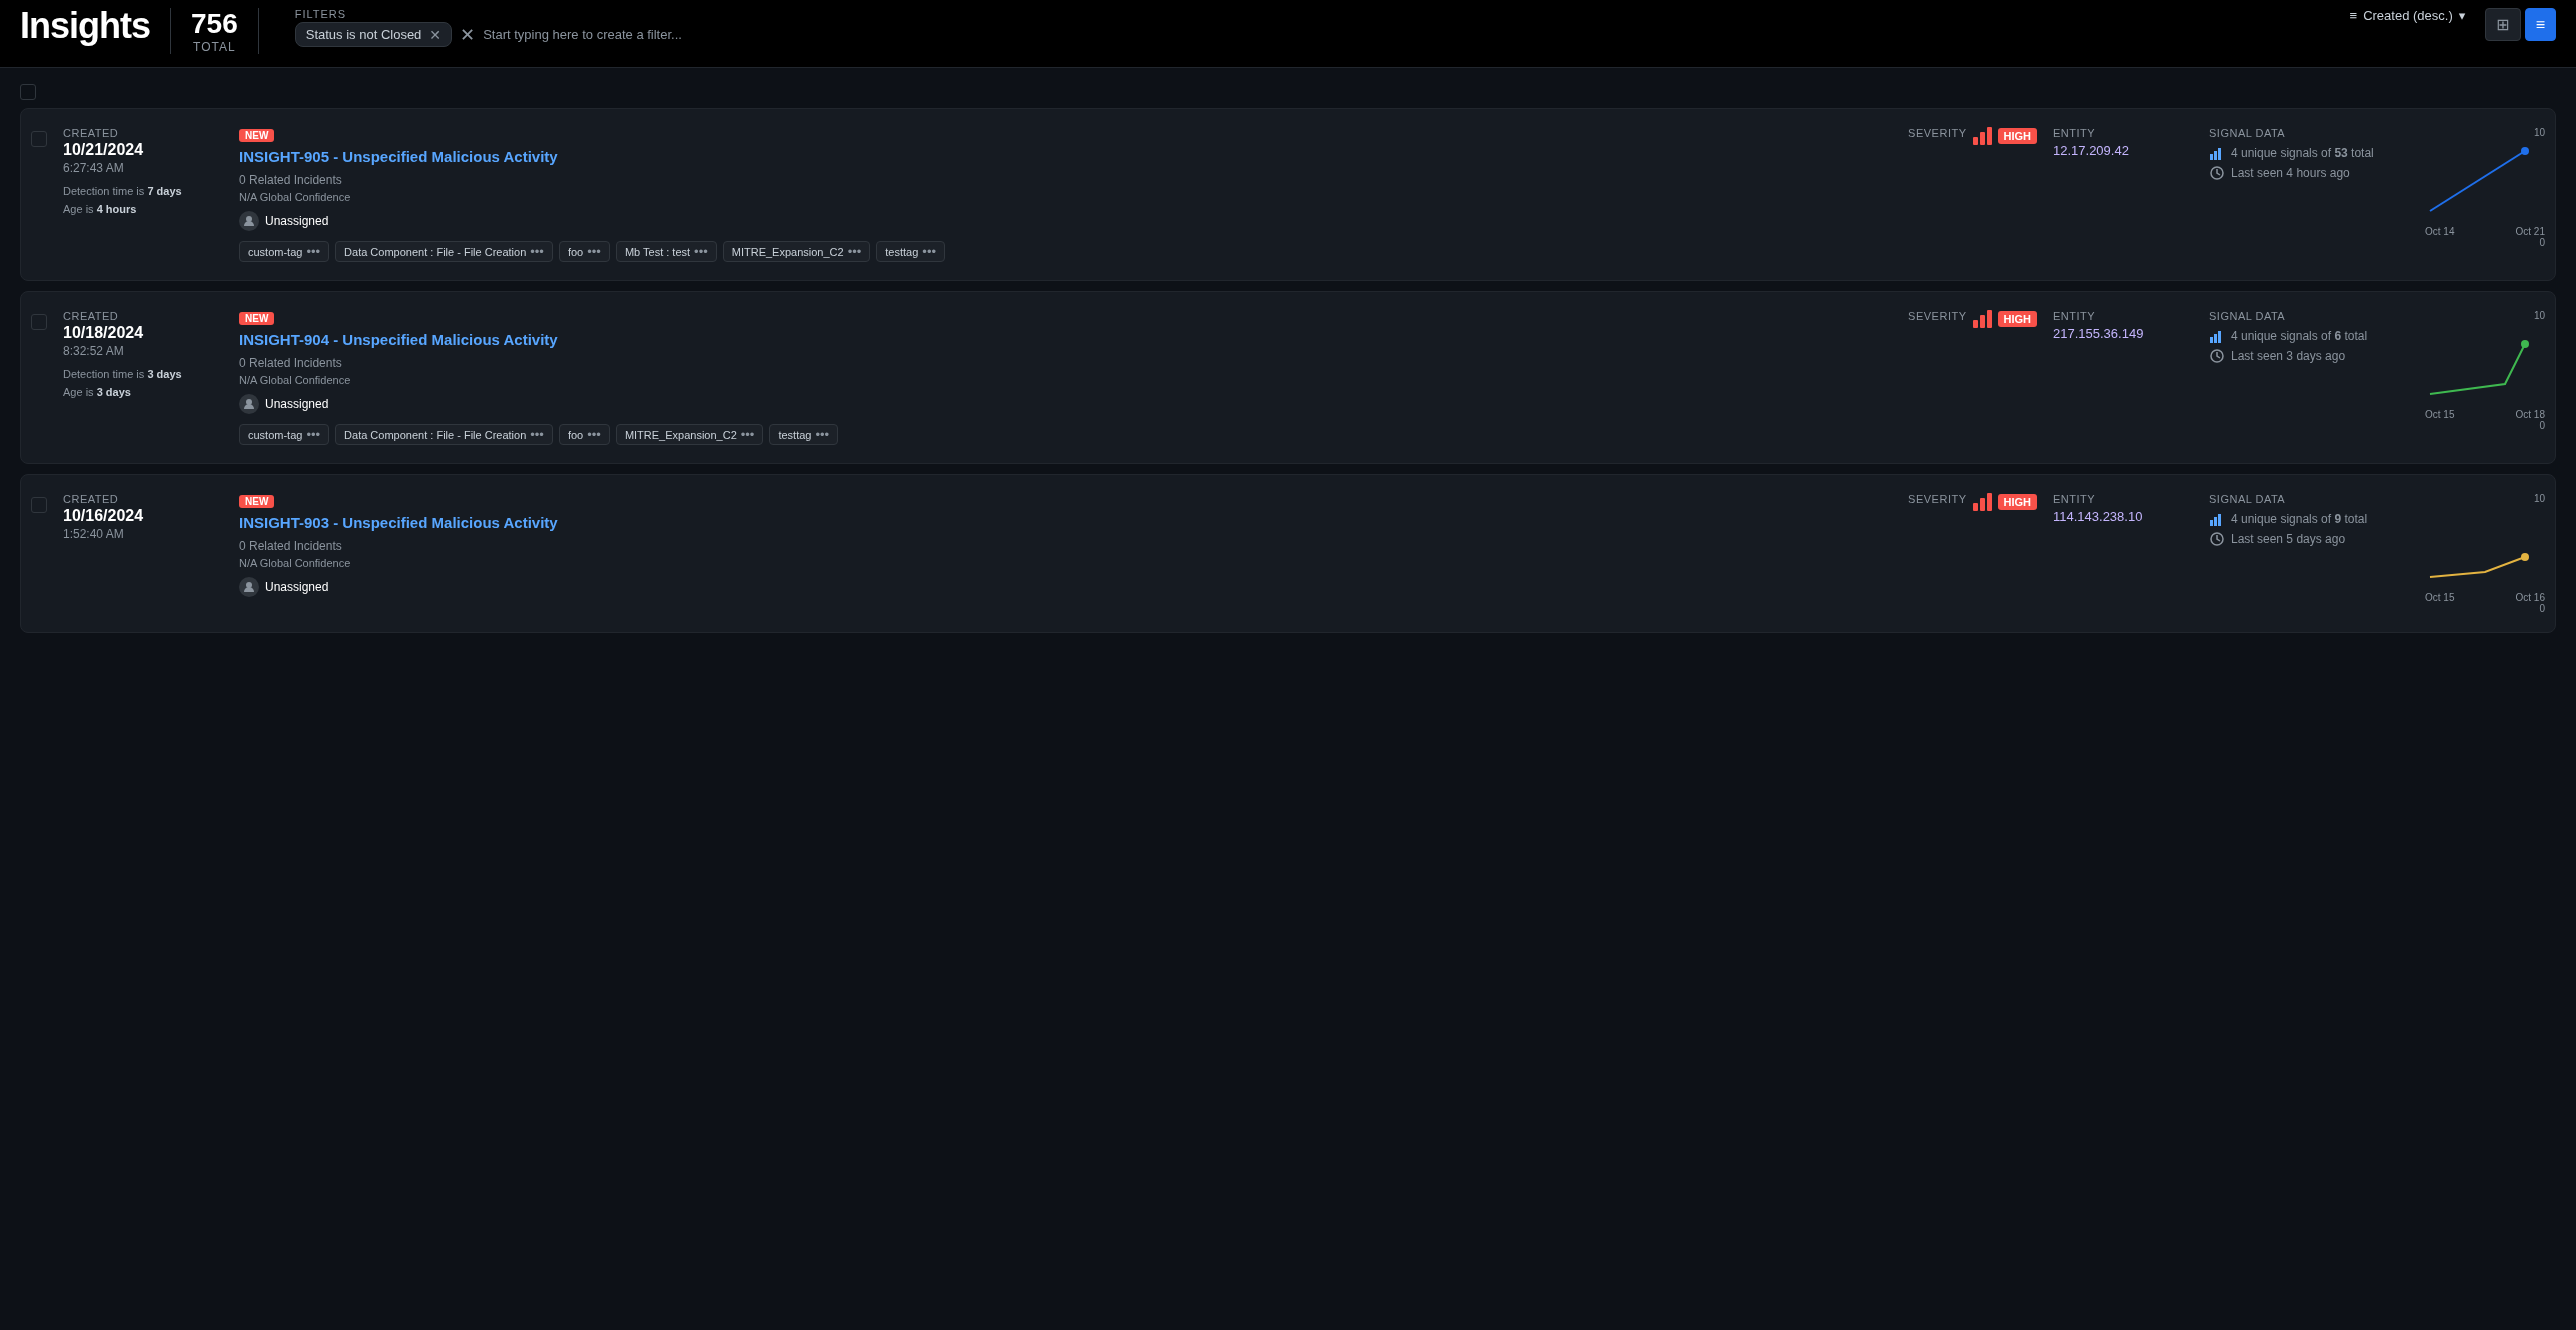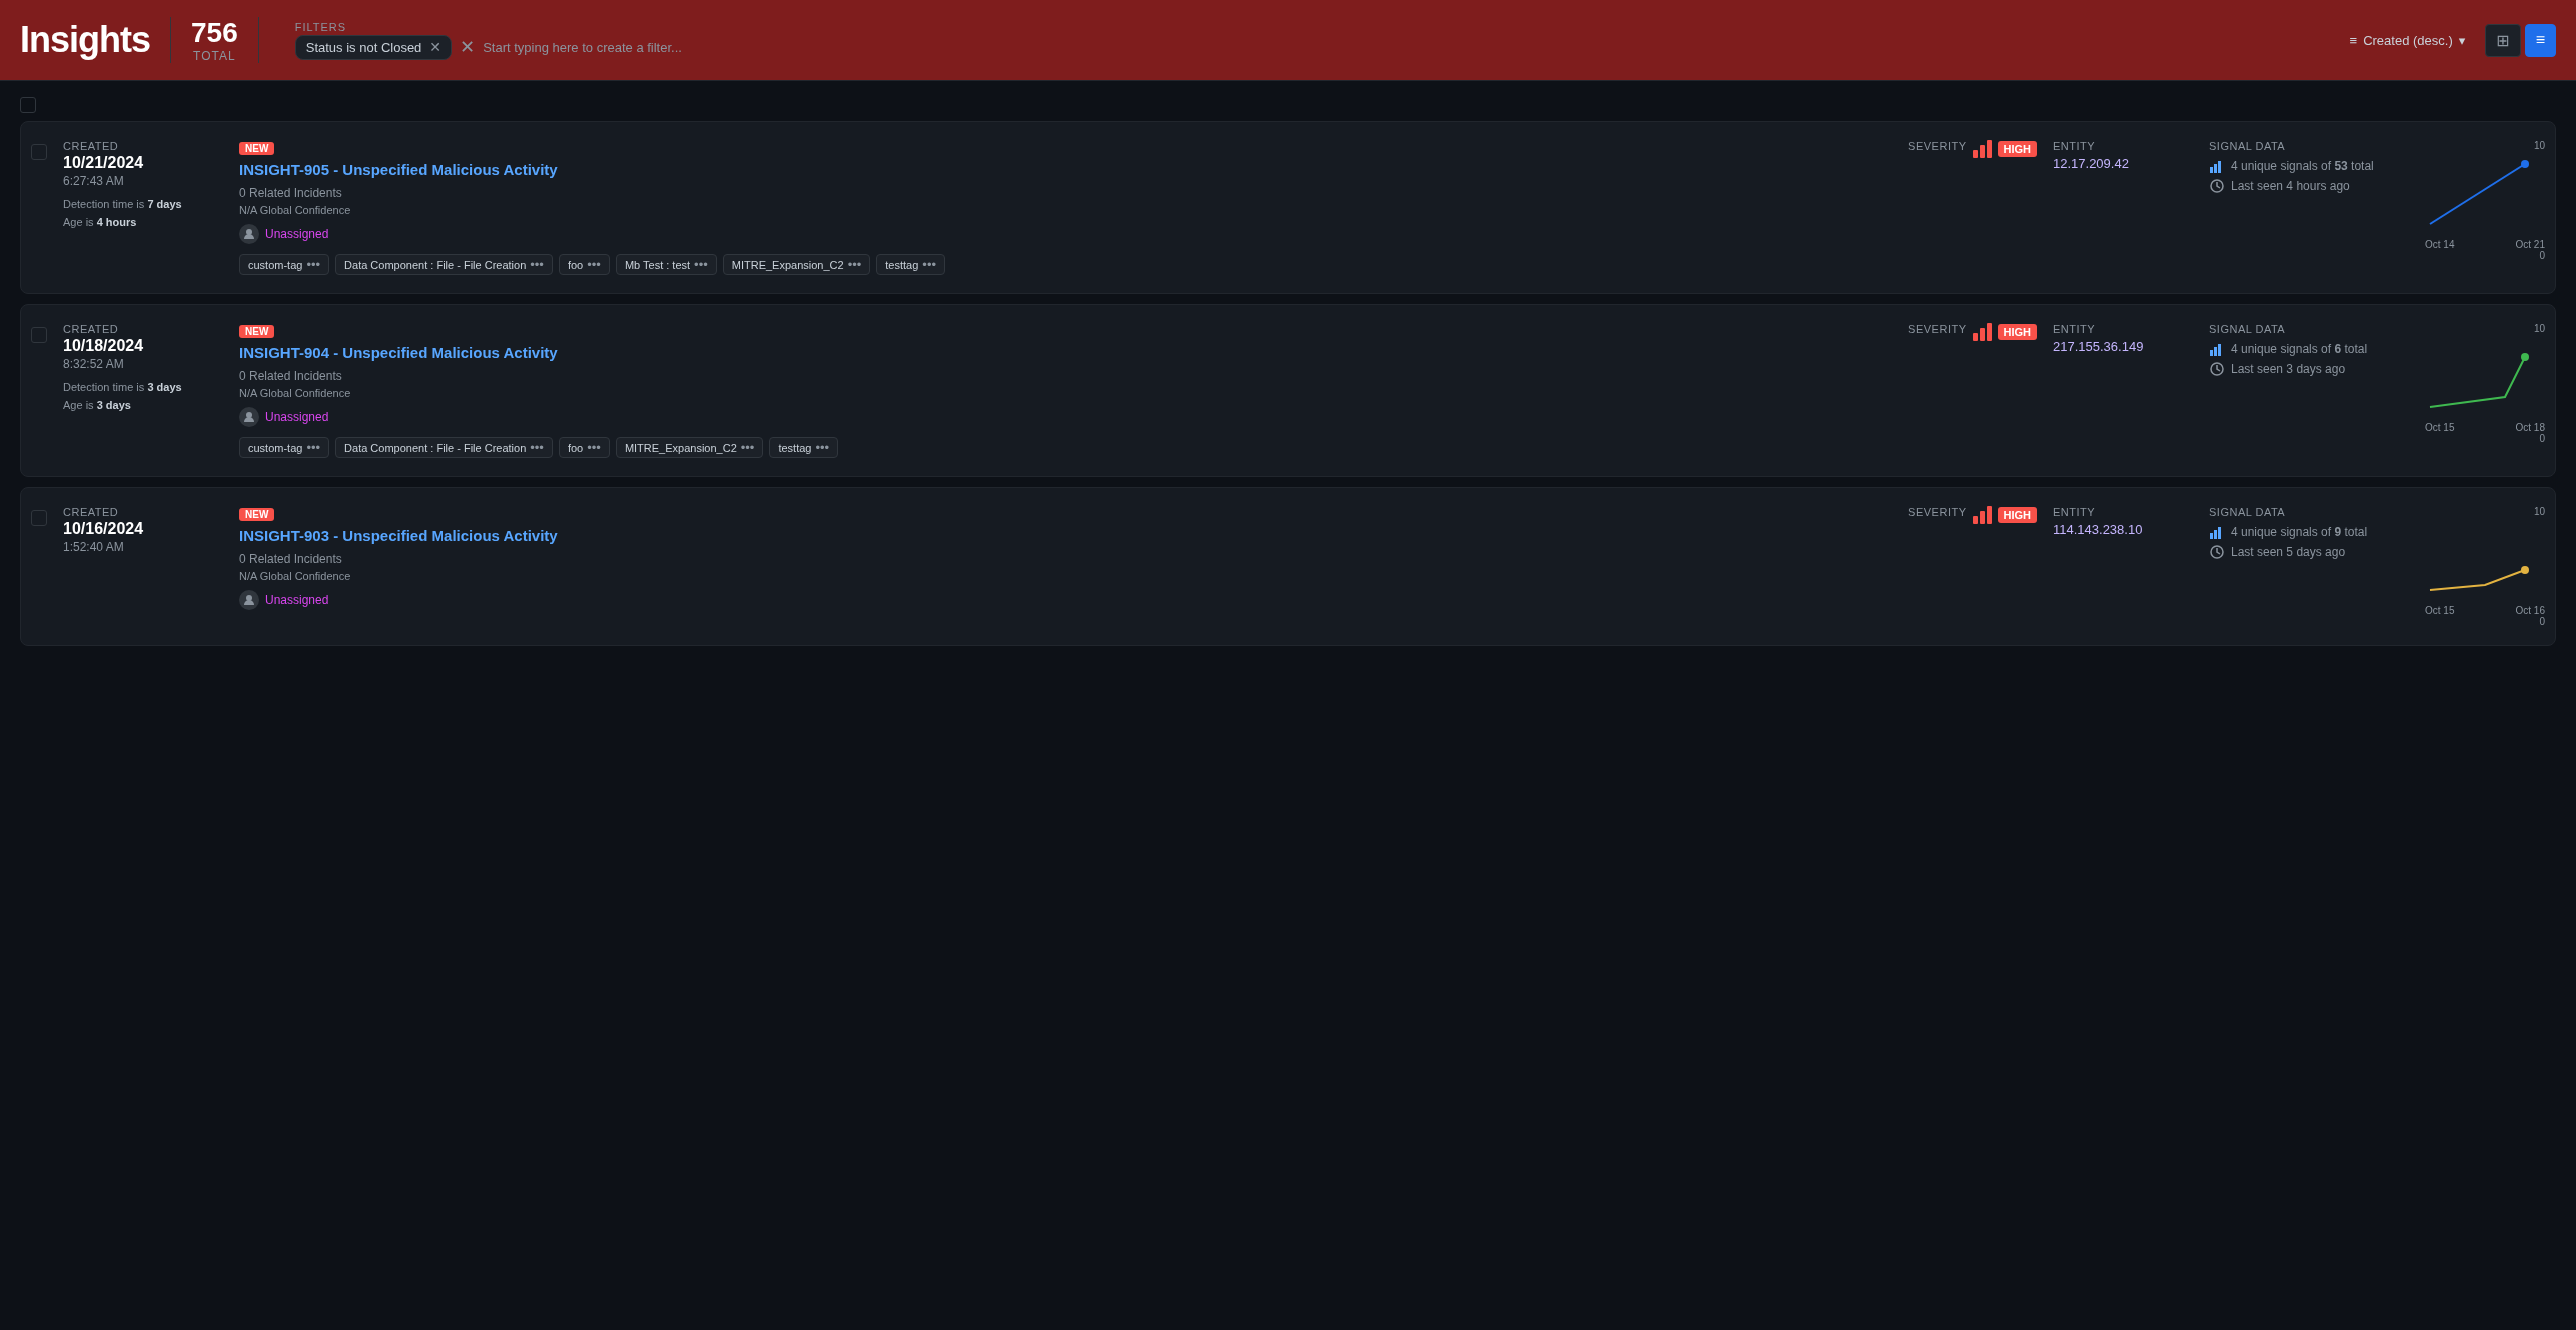--- a/index.html
+++ b/index.html
@@ -5,25 +5,25 @@
     * { box-sizing: border-box; margin: 0; padding: 0; }
     body {
       background: #0d1117;
       color: #c9d1d9;
       font-family: 'Segoe UI', Arial, sans-serif;
       font-size: 13px;
       min-height: 100vh;
     }
     .header {
       display: flex;
-      align-items: center;
+      align-items: flex-start;
       padding: 8px 20px;
       border-bottom: 1px solid #21262d;
-      background: #7f1d1d;
-      height: 81px;
+      background: #000000;
+      height: 68px;
       gap: 20px;
     }
     .insights-title {
       font-size: 36px;
       font-weight: 700;
       color: #ffffff;
       letter-spacing: -1px;
       line-height: 1;
     }
     .total-block {
@@ -206,21 +206,21 @@
     .global-confidence {
       font-size: 11px;
       color: #8b949e;
       margin-bottom: 8px;
     }
     .assignee-row {
       display: flex;
       align-items: center;
       gap: 6px;
       margin-bottom: 10px;
-      color: #d946ef;
+      color: #ffffff;
       font-size: 12px;
     }
     .assignee-icon {
       width: 20px;
       height: 20px;
       border-radius: 50%;
       background: #30363d;
       display: flex;
       align-items: center;
       justify-content: center;

